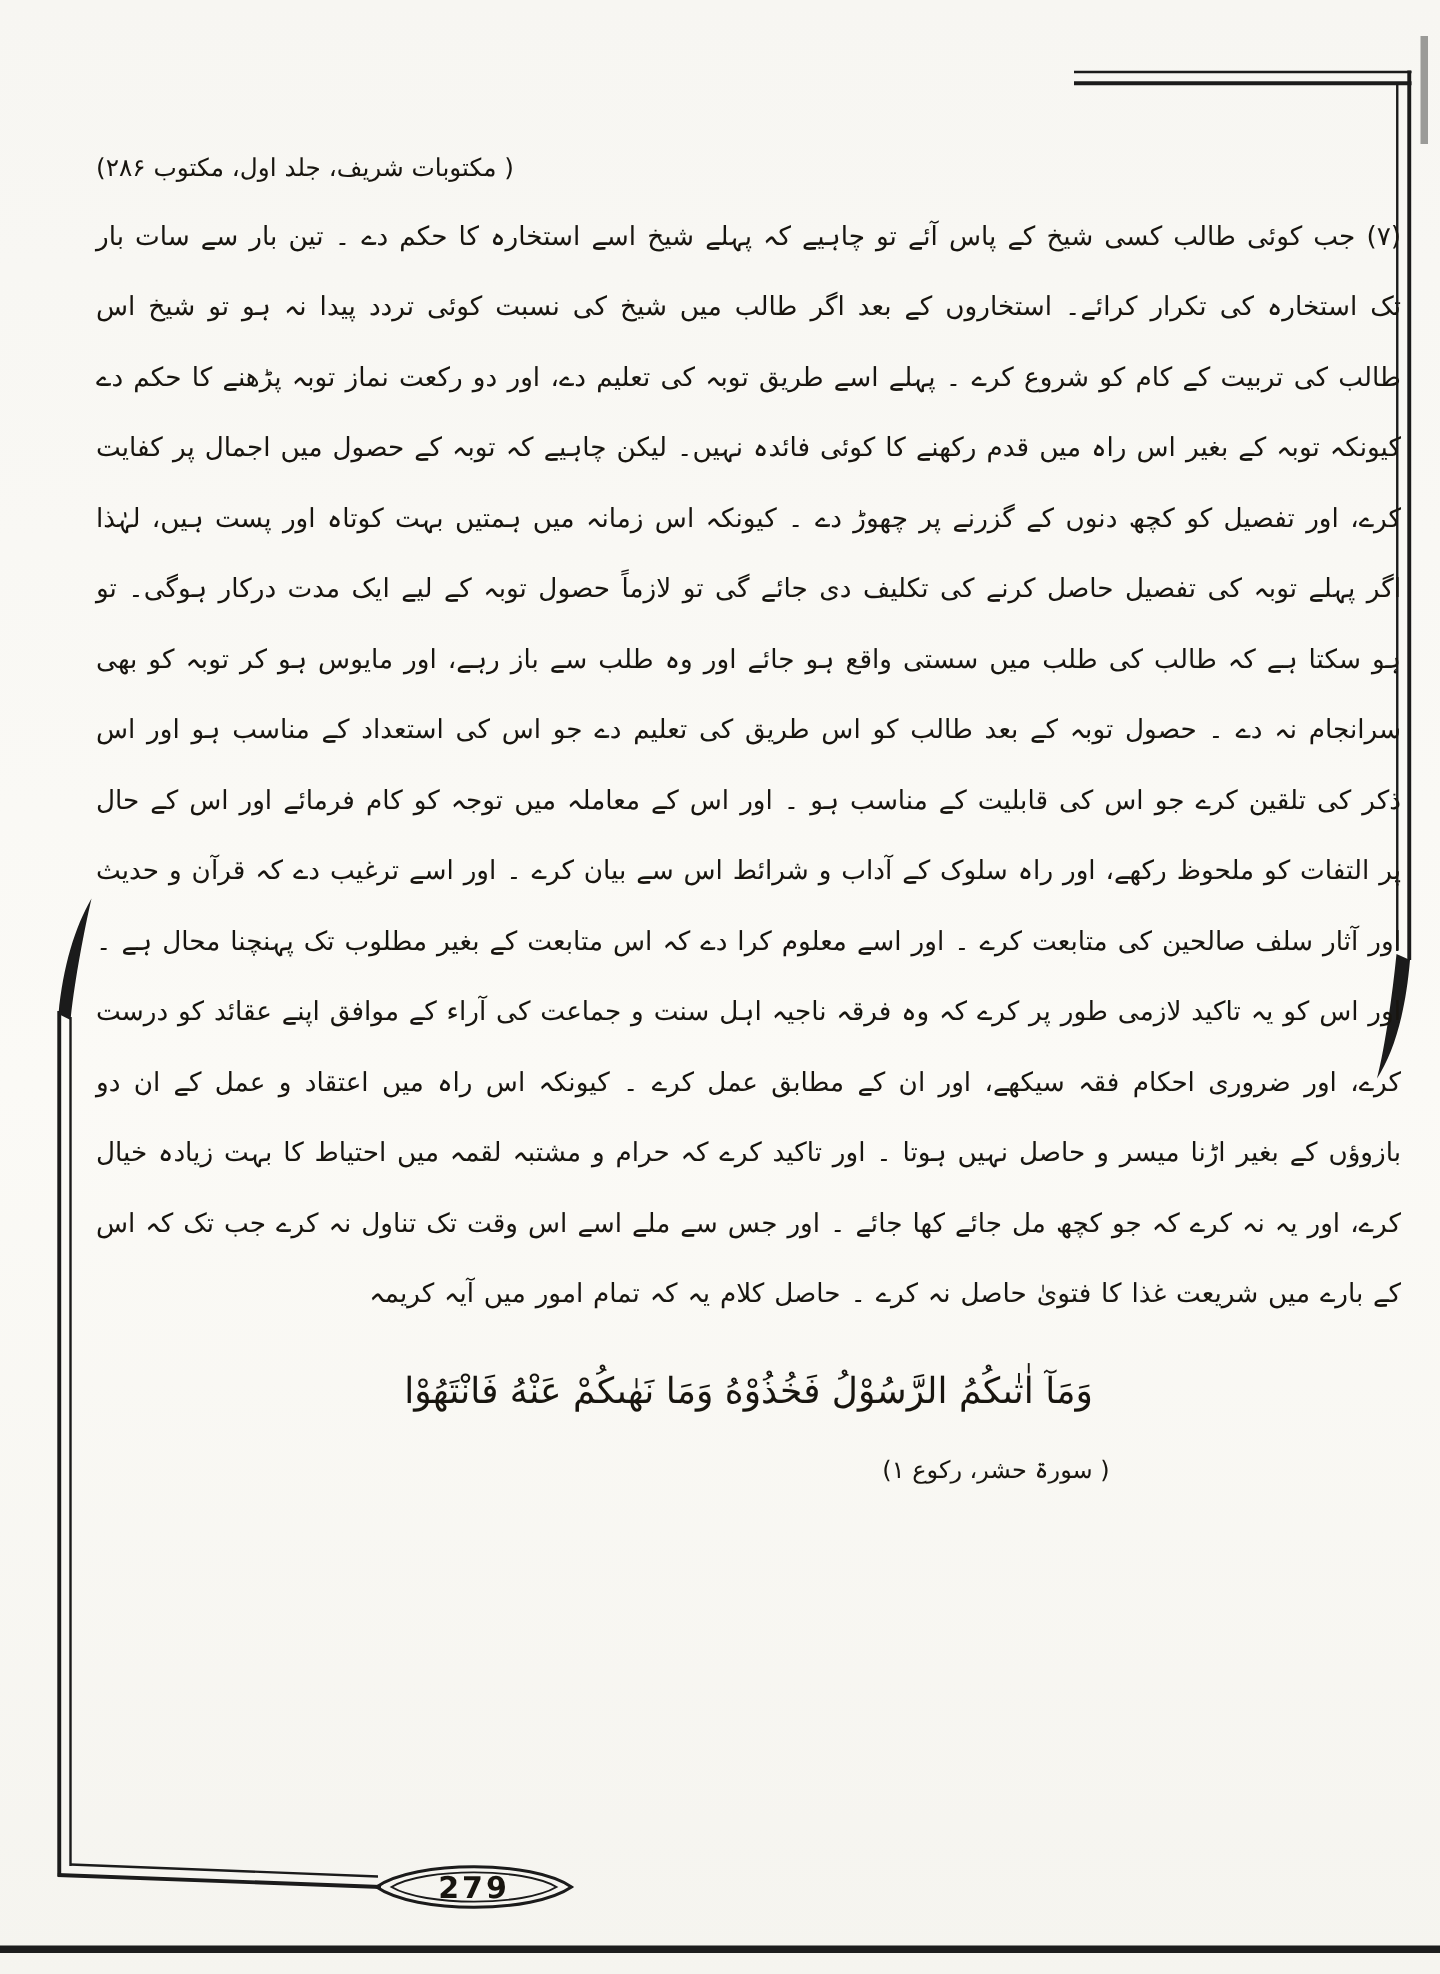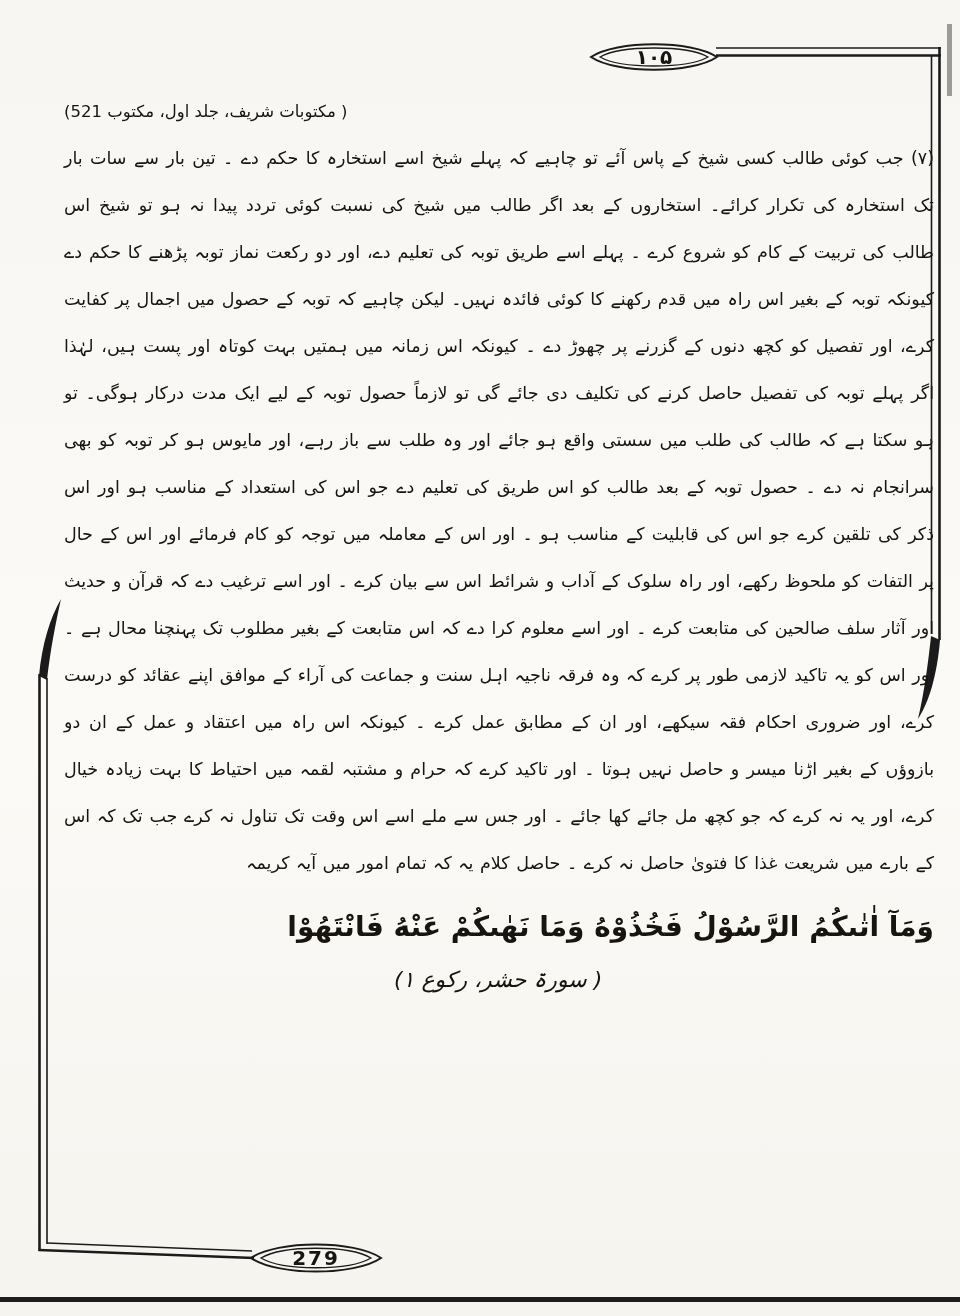--- a/index.html
+++ b/index.html
@@ -51,33 +51,32 @@
     text-align: justify;
     word-spacing: 1px;
   }
   .citation {
     font-size: 16.5px;
     line-height: 47px;
     text-align: left;
   }
   .verse {
     direction: rtl;
-    font-size: 28px;
-    font-weight: bold;
-    text-align: right;
+    font-size: 24px;
+    font-weight: normal;
+    text-align: center;
     line-height: 60px;
     margin-top: 10px;
   }
   .verse-source {
     direction: rtl;
-    font-size: 22px;
+    font-size: 16px;
     line-height: 46px;
-    text-align: left;
+    text-align: center;
     padding-left: 330px;
-    font-style: italic;
   }
 </style>
 </head>
 <body>
 
 <div class="page">
 
   <svg class="ornaments" width="960" height="1316" viewBox="0 0 960 1316">
 
     <line x1="716" y1="48" x2="941" y2="48" stroke="#1b1b1b" stroke-width="1.6"></line>
@@ -92,30 +91,23 @@
     <line x1="47" y1="678" x2="47" y2="1244" stroke="#1b1b1b" stroke-width="1.6"></line>
 
     <line x1="38.5" y1="1250" x2="254" y2="1258" stroke="#1b1b1b" stroke-width="2.6"></line>
     <line x1="47" y1="1243" x2="252" y2="1251" stroke="#1b1b1b" stroke-width="1.6"></line>
 
     <rect x="0" y="1297" width="960" height="5" fill="#1d1d1d"></rect>
 
     <rect x="947" y="24" width="5" height="72" fill="#9b9b98"></rect>
   </svg>
 
-  <div class="cartouche top">
-    <svg width="132" height="42" viewBox="0 0 132 42">
-      <path d="M 3 21 C 28 4 104 4 129 21 C 104 38 28 38 3 21 Z" fill="none" stroke="#1b1b1b" stroke-width="2"></path>
-      <path d="M 12 21 C 33 9 99 9 120 21 C 99 33 33 33 12 21 Z" fill="none" stroke="#1b1b1b" stroke-width="1.3"></path>
-    </svg>
-    <span class="num">۱۰۵</span>
-  </div>
 
   <div class="content">
-    <p class="citation">( مکتوبات شریف، جلد اول، مکتوب 521)</p>
+    <p class="citation">( مکتوبات شریف، جلد اول، مکتوب ۲۸۶)</p>
     <p class="para">(۷) جب کوئی طالب کسی شیخ کے پاس آئے تو چاہیے کہ پہلے شیخ اسے استخارہ کا حکم دے ۔ تین بار سے سات بار تک استخارہ کی تکرار کرائے۔ استخاروں کے بعد اگر طالب میں شیخ کی نسبت کوئی تردد پیدا نہ ہو تو شیخ اس طالب کی تربیت کے کام کو شروع کرے ۔ پہلے اسے طریق توبہ کی تعلیم دے، اور دو رکعت نماز توبہ پڑھنے کا حکم دے کیونکہ توبہ کے بغیر اس راہ میں قدم رکھنے کا کوئی فائدہ نہیں۔ لیکن چاہیے کہ توبہ کے حصول میں اجمال پر کفایت کرے، اور تفصیل کو کچھ دنوں کے گزرنے پر چھوڑ دے ۔ کیونکہ اس زمانہ میں ہمتیں بہت کوتاہ اور پست ہیں، لہٰذا اگر پہلے توبہ کی تفصیل حاصل کرنے کی تکلیف دی جائے گی تو لازماً حصول توبہ کے لیے ایک مدت درکار ہوگی۔ تو ہو سکتا ہے کہ طالب کی طلب میں سستی واقع ہو جائے اور وہ طلب سے باز رہے، اور مایوس ہو کر توبہ کو بھی سرانجام نہ دے ۔ حصول توبہ کے بعد طالب کو اس طریق کی تعلیم دے جو اس کی استعداد کے مناسب ہو اور اس ذکر کی تلقین کرے جو اس کی قابلیت کے مناسب ہو ۔ اور اس کے معاملہ میں توجہ کو کام فرمائے اور اس کے حال پر التفات کو ملحوظ رکھے، اور راہ سلوک کے آداب و شرائط اس سے بیان کرے ۔ اور اسے ترغیب دے کہ قرآن و حدیث اور آثار سلف صالحین کی متابعت کرے ۔ اور اسے معلوم کرا دے کہ اس متابعت کے بغیر مطلوب تک پہنچنا محال ہے ۔ اور اس کو یہ تاکید لازمی طور پر کرے کہ وہ فرقہ ناجیہ اہل سنت و جماعت کی آراء کے موافق اپنے عقائد کو درست کرے، اور ضروری احکام فقہ سیکھے، اور ان کے مطابق عمل کرے ۔ کیونکہ اس راہ میں اعتقاد و عمل کے ان دو بازوؤں کے بغیر اڑنا میسر و حاصل نہیں ہوتا ۔ اور تاکید کرے کہ حرام و مشتبہ لقمہ میں احتیاط کا بہت زیادہ خیال کرے، اور یہ نہ کرے کہ جو کچھ مل جائے کھا جائے ۔ اور جس سے ملے اسے اس وقت تک تناول نہ کرے جب تک کہ اس کے بارے میں شریعت غذا کا فتویٰ حاصل نہ کرے ۔ حاصل کلام یہ کہ تمام امور میں آیہ کریمہ</p>
     <p class="verse">وَمَآ اٰتٰىكُمُ الرَّسُوْلُ فَخُذُوْهُ وَمَا نَهٰىكُمْ عَنْهُ فَانْتَهُوْا</p>
     <p class="verse-source">( سورۃ حشر، رکوع ۱)</p>
   </div>
 
   <div class="cartouche bottom">
     <svg width="136" height="46" viewBox="0 0 136 46">
       <path d="M 3 23 C 29 5 107 5 133 23 C 107 41 29 41 3 23 Z" fill="none" stroke="#1b1b1b" stroke-width="2"></path>
       <path d="M 13 23 C 35 10 101 10 123 23 C 101 36 35 36 13 23 Z" fill="none" stroke="#1b1b1b" stroke-width="1.3"></path>
     </svg>

